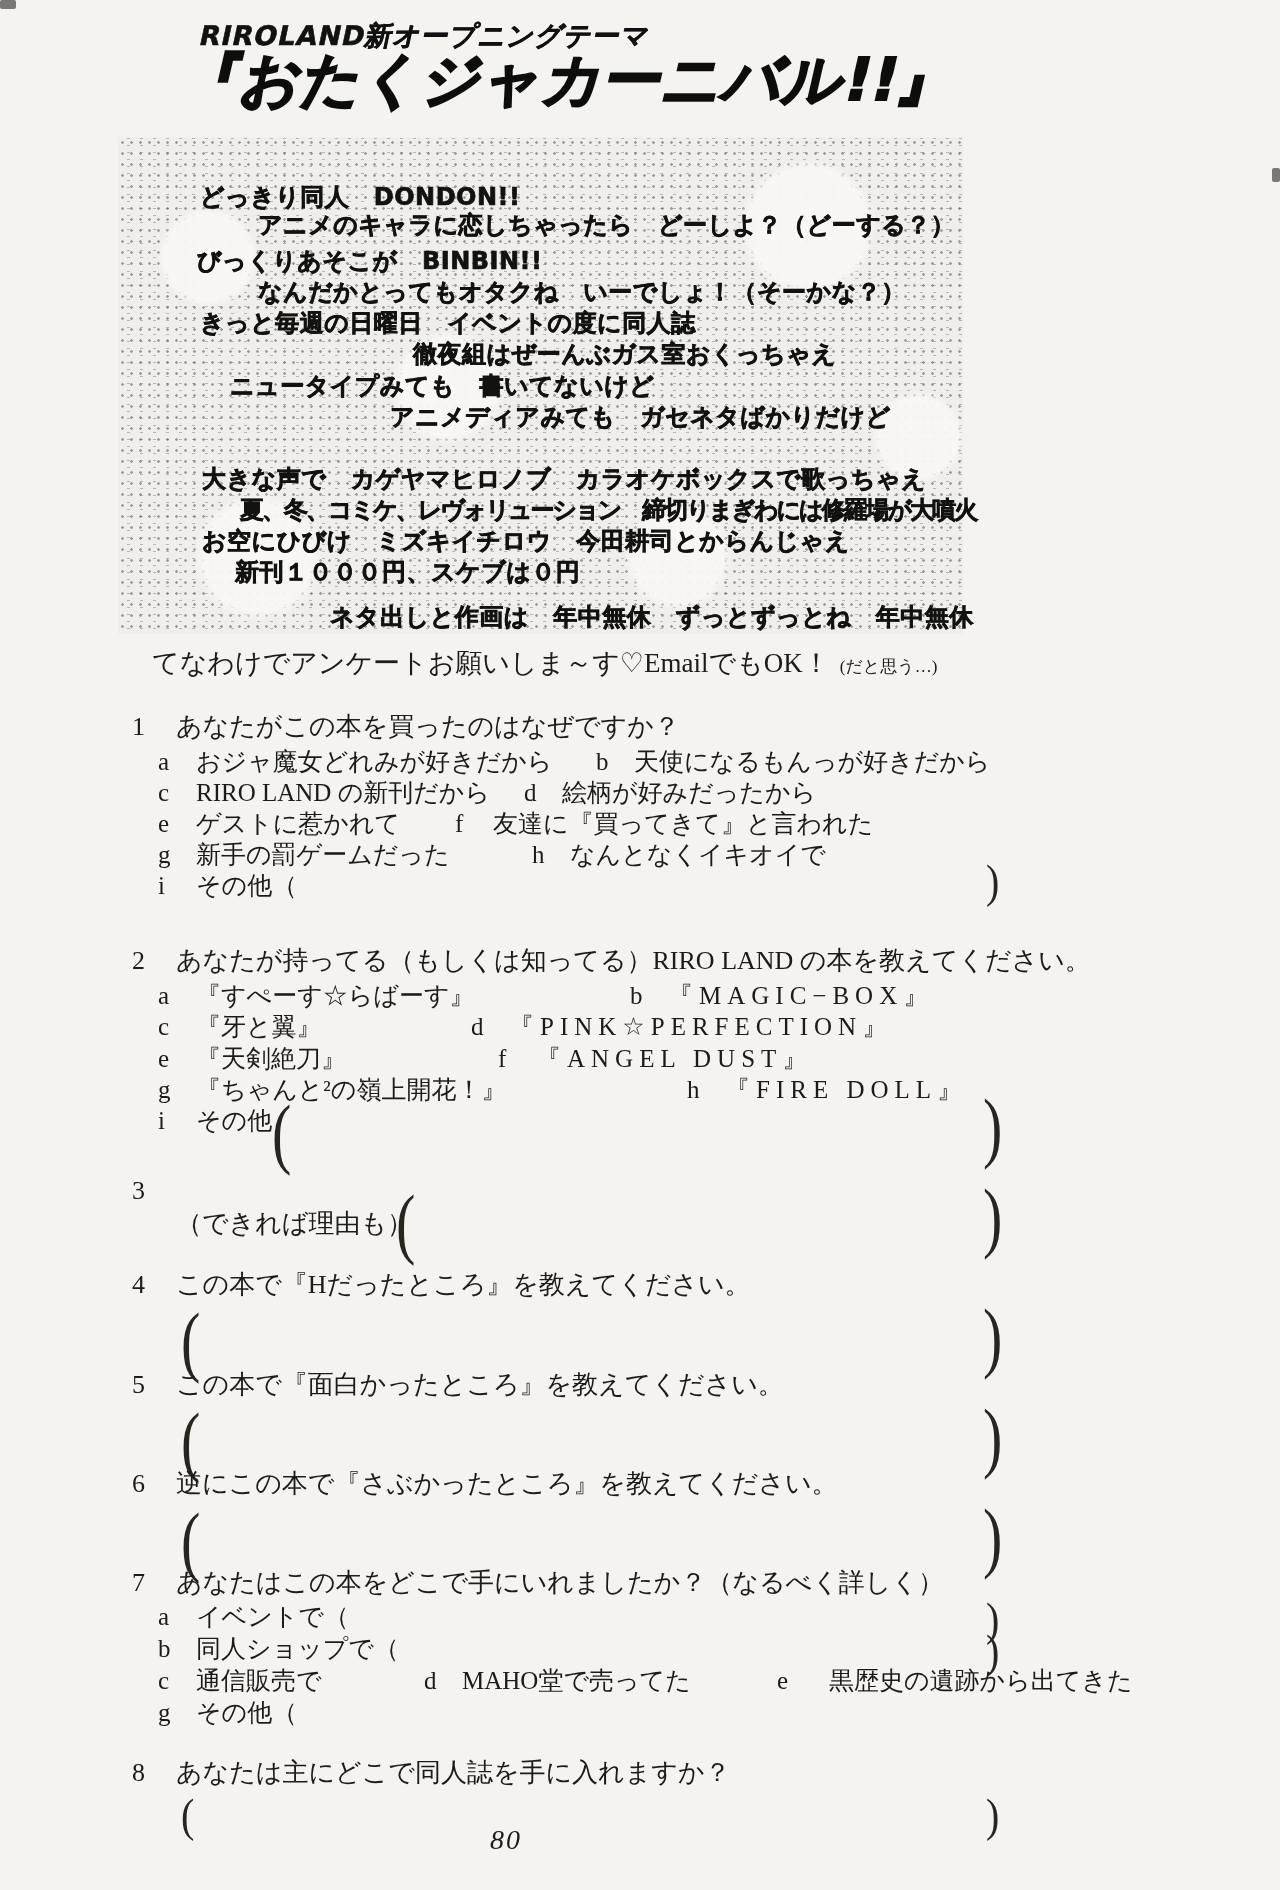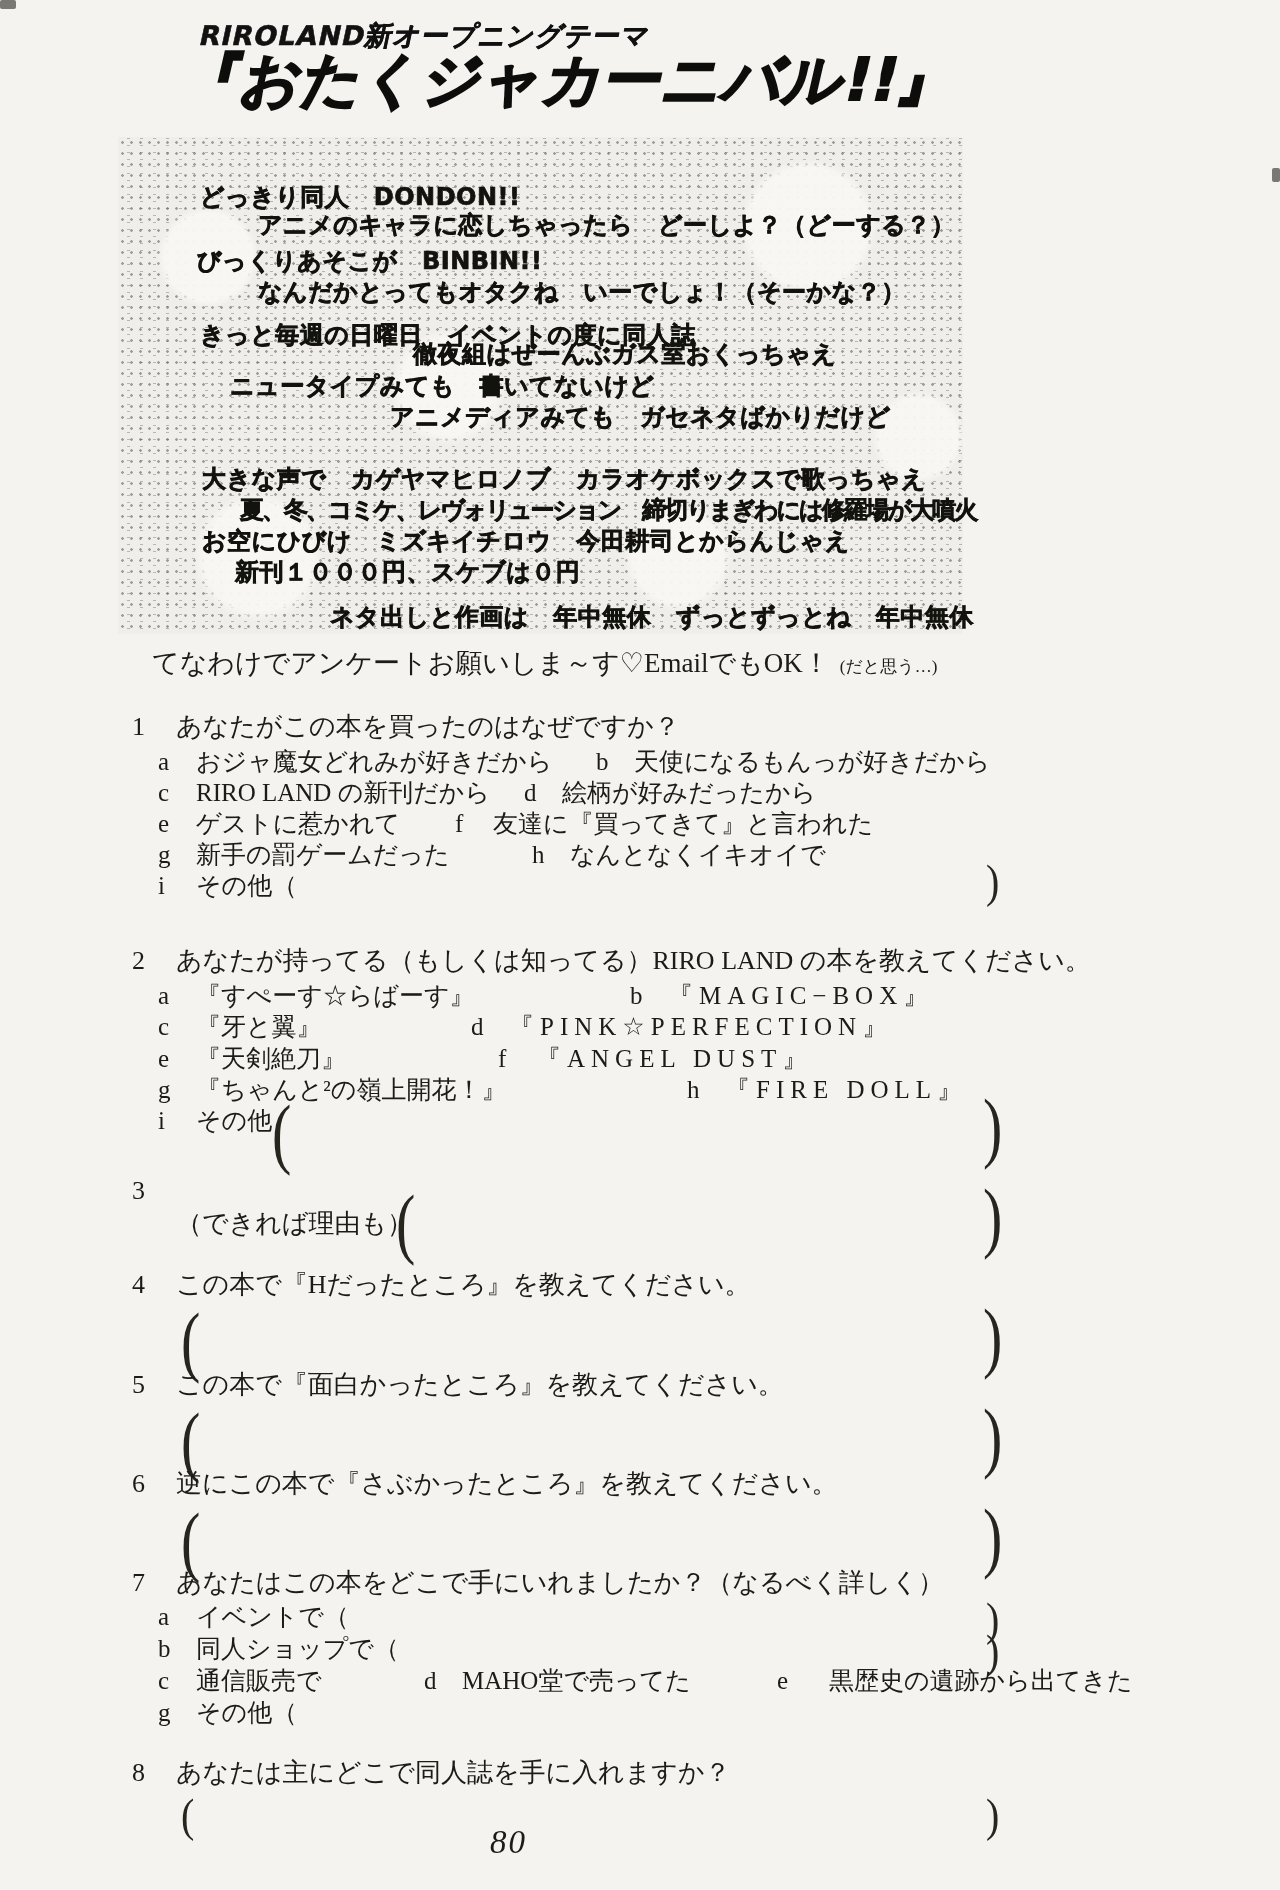--- a/index.html
+++ b/index.html
@@ -51,40 +51,40 @@
   .q-title{font-size:26px;}
   .note{font-size:17px; margin-left:10px;}
   .paren-big{
     font-size:58px; font-weight:400; color:#26261f;
     transform:scaleY(1.35); transform-origin:top left;
   }
   .paren-med{
     font-size:40px; font-weight:400; color:#26261f;
     transform:scaleY(1.18); transform-origin:top left;
   }
-  .pagenum{font-style:italic; font-size:33px; letter-spacing:2px;}
+  .pagenum{font-style:italic; font-size:28px; letter-spacing:2px;}
   .artifact{background:#5a5954; border-radius:2px; opacity:0.8;}
 </style>
 </head>
 <body>
 
 <div class="page">
 
   <div class="abs artifact" style="left:0;top:0;width:16px;height:9px;"></div>
   <div class="abs artifact" style="left:1272px;top:168px;width:8px;height:14px;"></div>
 
   <div class="abs subtitle" style="left:200px;top:22px;">RIROLAND新オープニングテーマ</div>
   <div class="abs big-title" style="left:184px;top:50px;">『おたくジャカーニバル!!』</div>
 
   <div class="abs lyrics-box">
     <span class="abs lyric" style="left:82px;top:48px;">どっきり同人　DONDON!!</span>
     <span class="abs lyric" style="left:140px;top:76px;text-align:right;">アニメのキャラに恋しちゃったら　どーしよ？（どーする？）</span>
     <span class="abs lyric" style="left:79px;top:112px;">びっくりあそこが　BINBIN!!</span>
     <span class="abs lyric" style="left:140px;top:143px;">なんだかとってもオタクね　いーでしょ！（そーかな？）</span>
-    <span class="abs lyric" style="left:82px;top:186px;">きっと毎週の日曜日　イベントの度に同人誌</span>
+    <span class="abs lyric" style="left:82px;top:174px;">きっと毎週の日曜日　イベントの度に同人誌</span>
     <span class="abs lyric" style="left:295px;top:205px;">徹夜組はぜーんぶガス室おくっちゃえ</span>
     <span class="abs lyric" style="left:112px;top:237px;">ニュータイプみても　書いてないけど</span>
     <span class="abs lyric" style="left:272px;top:268px;">アニメディアみても　ガセネタばかりだけど</span>
     <span class="abs lyric" style="left:84px;top:330px;">大きな声で　カゲヤマヒロノブ　カラオケボックスで歌っちゃえ</span>
     <span class="abs lyric tight" style="left:122px;top:361px;">夏、冬、コミケ、レヴォリューション　締切りまぎわには修羅場が大噴火</span>
     <span class="abs lyric" style="left:84px;top:392px;">お空にひびけ　ミズキイチロウ　今田耕司とからんじゃえ</span>
     <span class="abs lyric" style="left:117px;top:423px;">新刊１０００円、スケブは０円</span>
     <span class="abs lyric" style="left:212px;top:454px;margin-top:14px;">ネタ出しと作画は　年中無休　ずっとずっとね　年中無休</span>
   </div>
 

